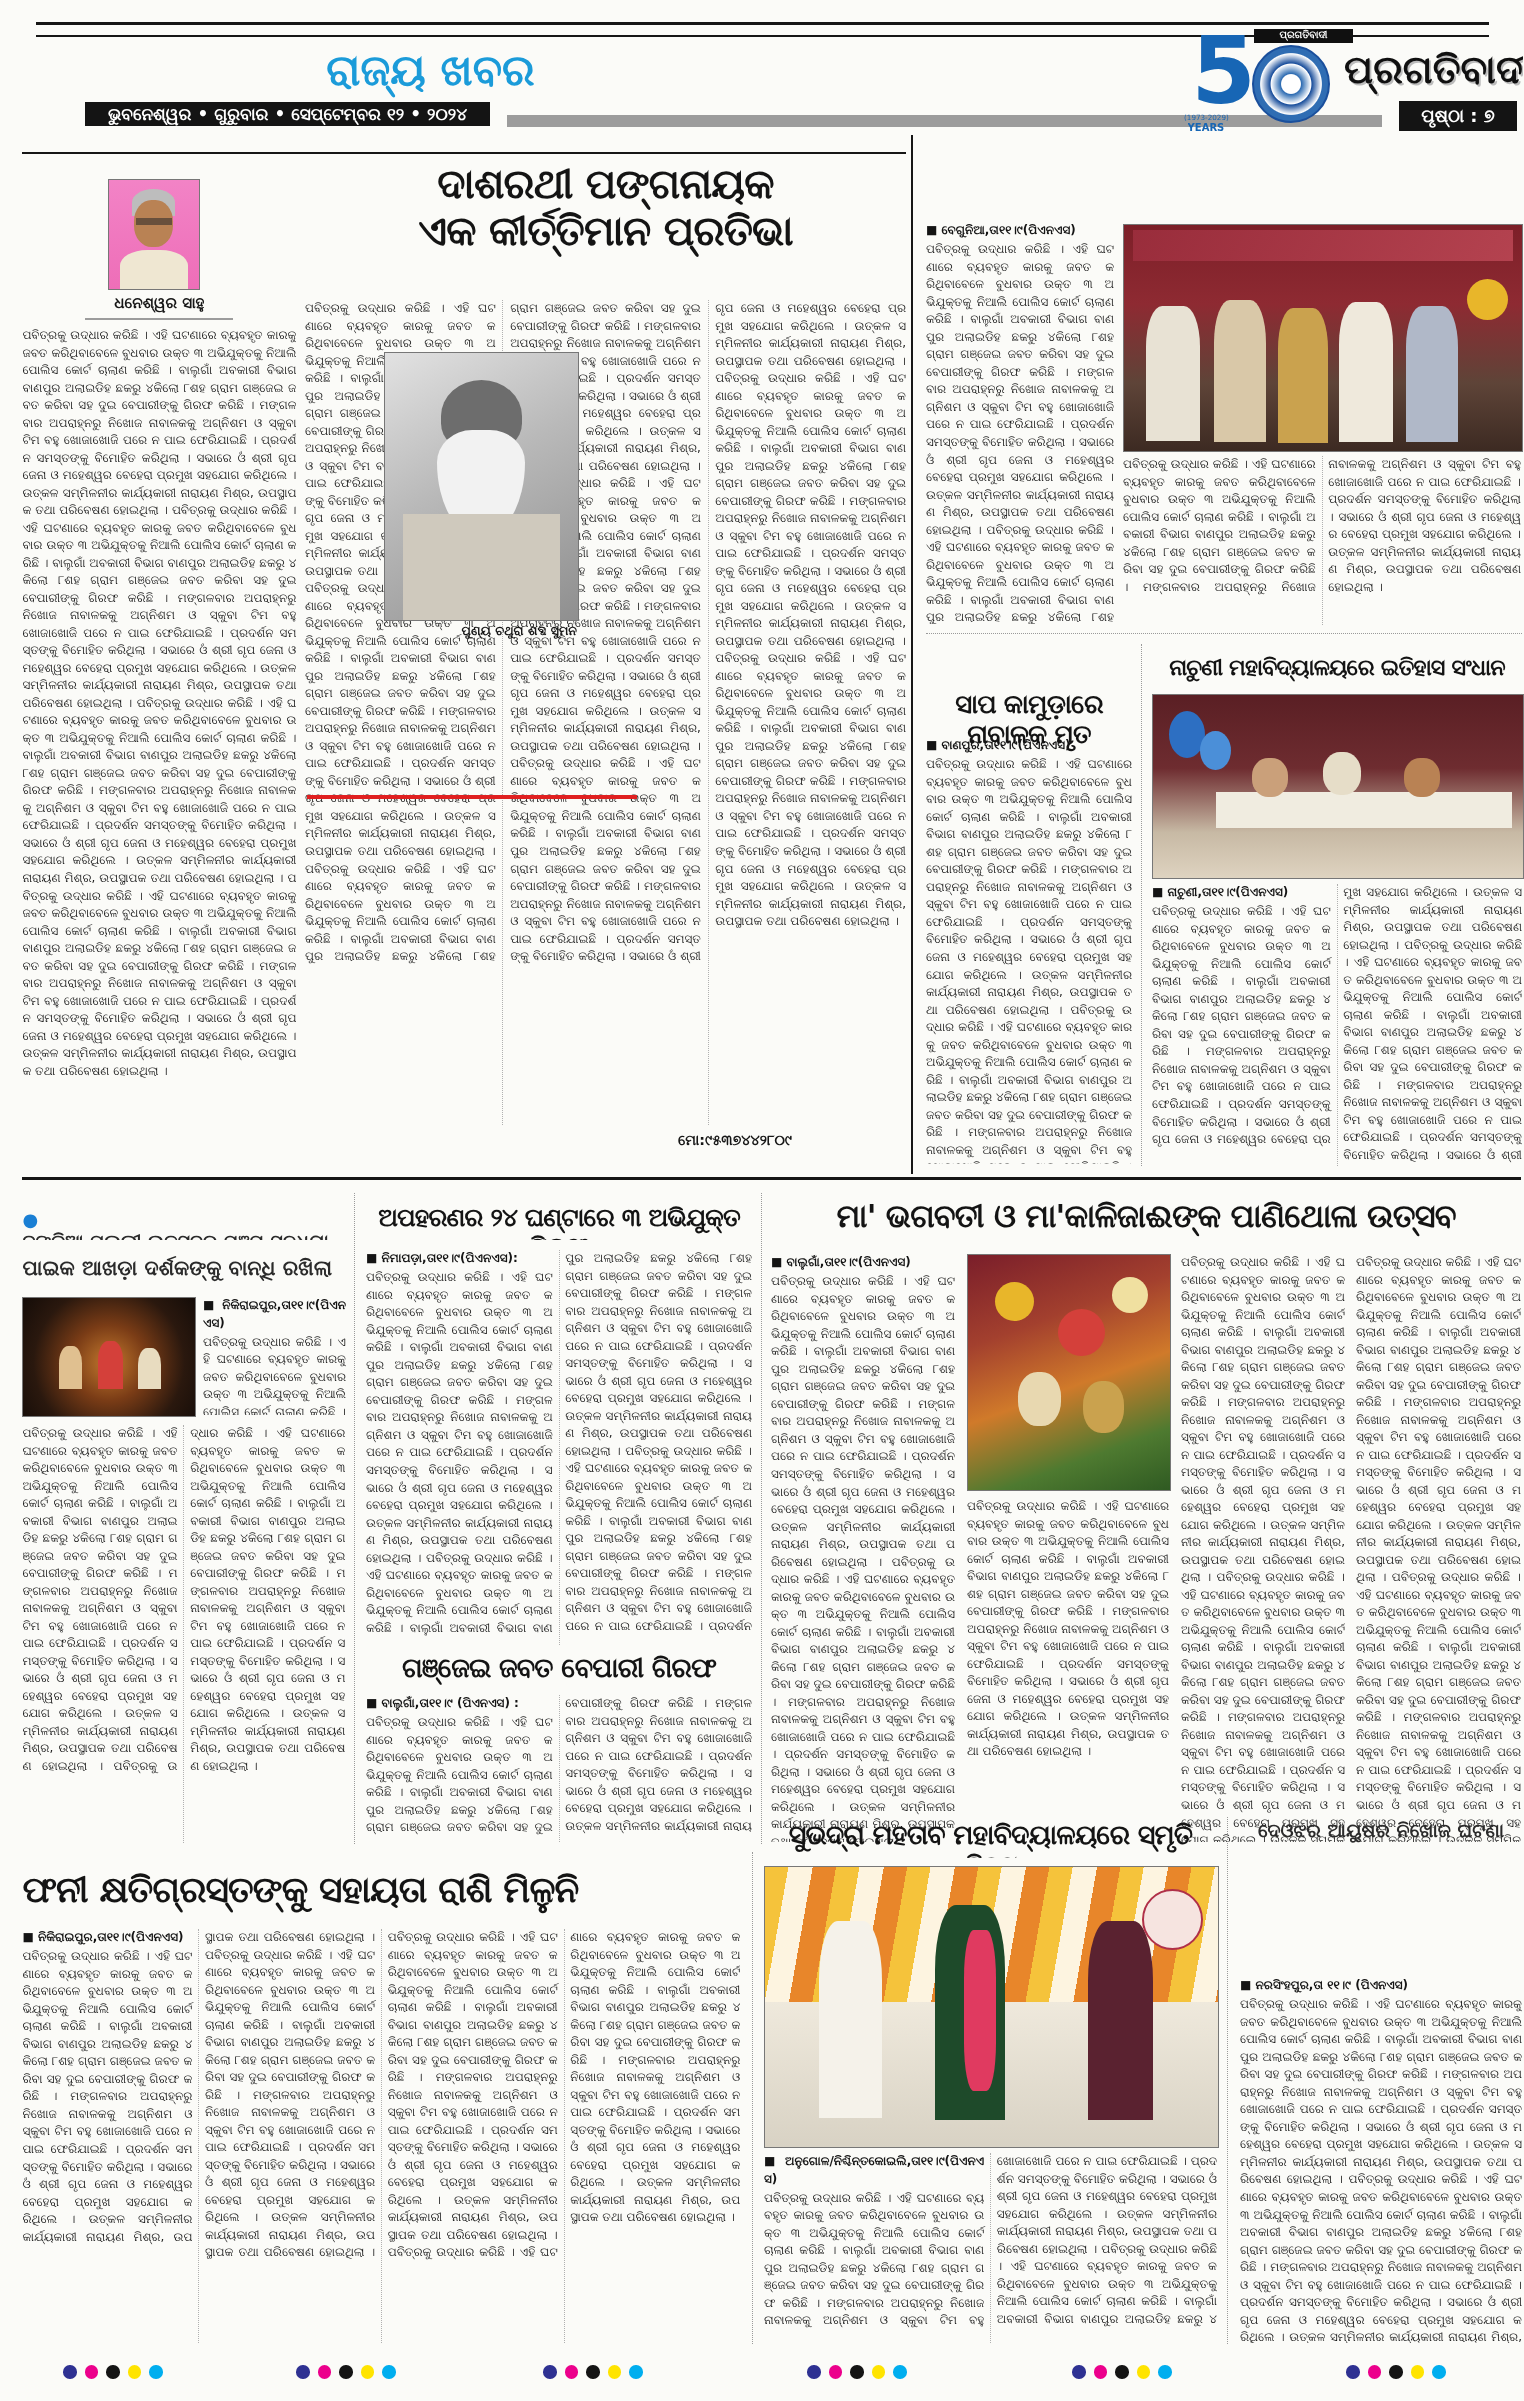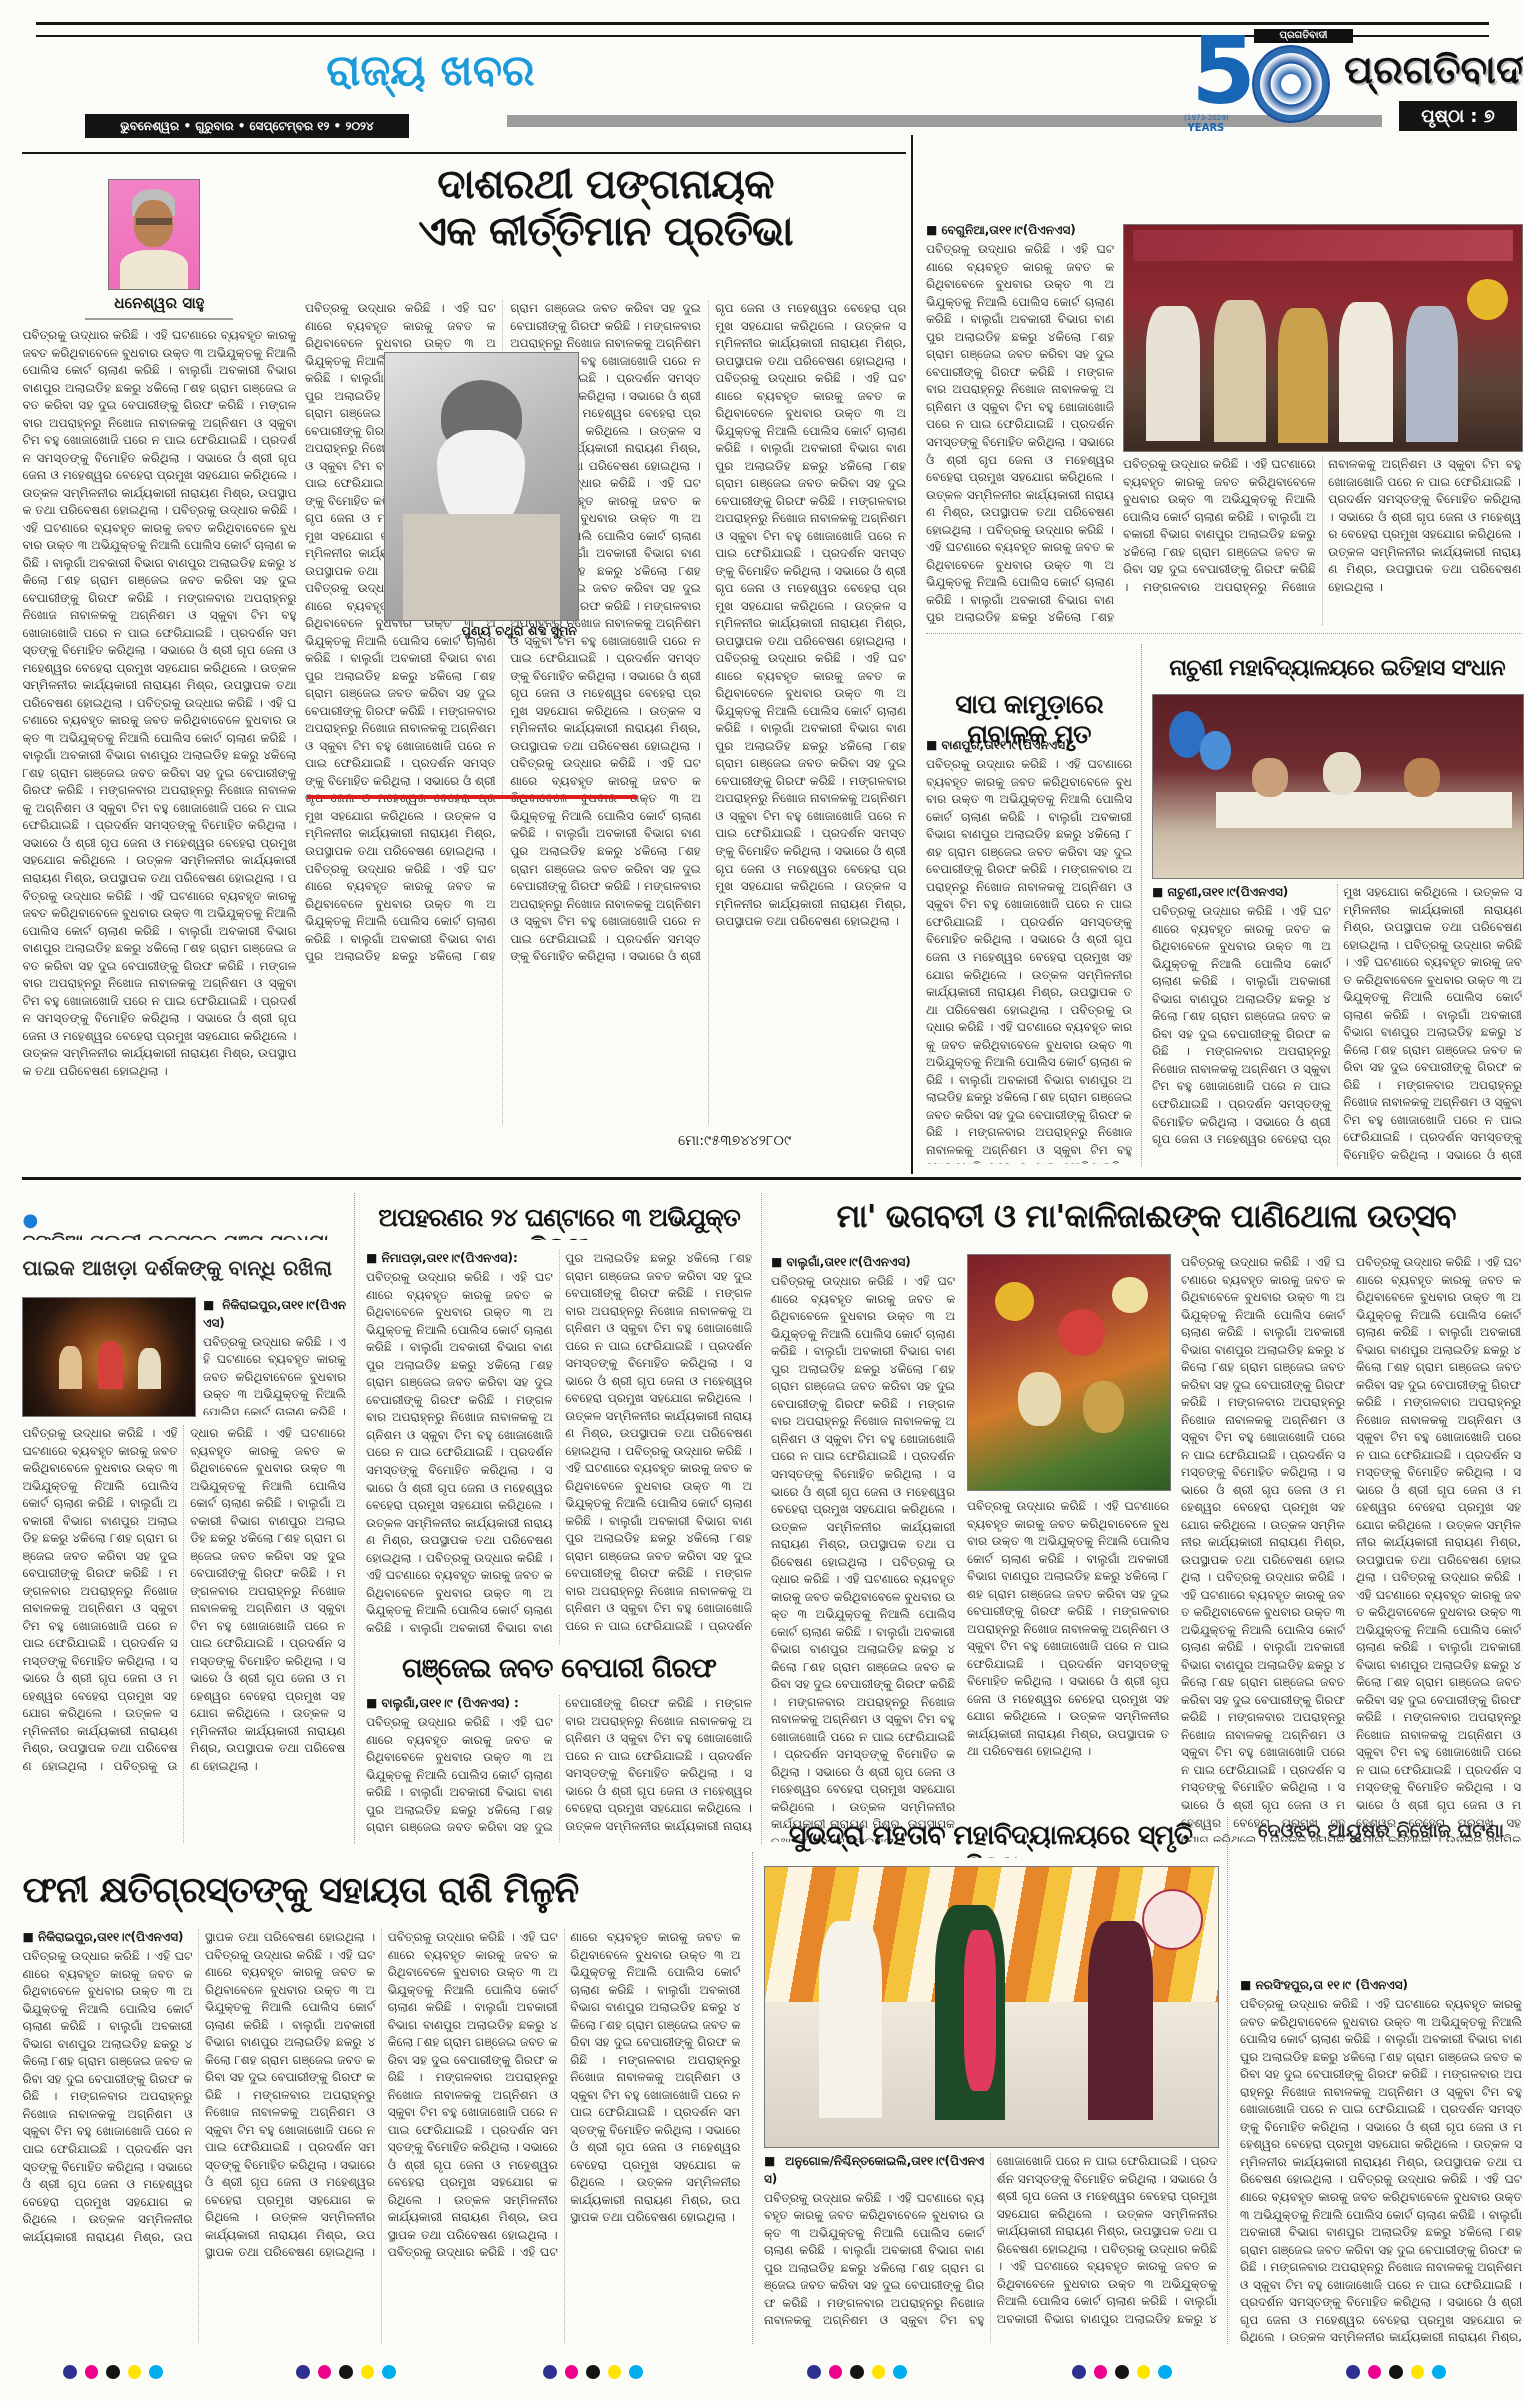--- a/index.html
+++ b/index.html
@@ -25,21 +25,21 @@
 </style>
 </head>
 <body>
 
 <div id="page">
 
   <div class="abs" style="left:36px;top:21.5px;width:1453px;height:10.8px;border-top:3.6px solid #161616;border-bottom:2.7px solid #161616;"></div>
 
   <div class="abs" style="left:251px;top:45px;width:359px;height:57px;font-size:43px;font-weight:900;color:#1b9bd9;text-align:center;overflow:hidden;white-space:nowrap;">ରାଜ୍ୟ ଖବର</div>
 
-  <div class="abs blackbox" style="left:85px;top:102px;width:324px;height:24px;font-size:12px;font-weight:700;margin-top:12px;">ଭୁବନେଶ୍ୱର • ଗୁରୁବାର • ସେପ୍ଟେମ୍ବର ୧୨ • ୨୦୨୪</div>
+  <div class="abs blackbox" style="left:85px;top:102px;width:405px;height:24px;font-size:17px;font-weight:700;">ଭୁବନେଶ୍ୱର • ଗୁରୁବାର • ସେପ୍ଟେମ୍ବର ୧୨ • ୨୦୨୪</div>
 
   <div class="abs grayrule" style="left:507px;top:115px;width:875px;height:11.7px;"></div>
 
   <div class="abs" style="left:1184px;top:27px;width:170px;height:103px;">
     <div class="abs" style="left:7.2px;top:-1.8px;width:72px;height:106px;font-size:93px;font-weight:900;color:#1766b5;line-height:1;overflow:hidden;">5</div>
     <div class="abs" style="left:70px;top:1.8px;width:99px;height:14.4px;font-size:10px;font-weight:800;color:#101010;background:#101010;color:#fff;text-align:center;overflow:hidden;white-space:nowrap;">ପ୍ରଗତିବାଦୀ</div>
     <div class="abs" style="left:68px;top:18px;width:74px;height:74px;border-radius:50%;border:2.7px solid #1a4f9c;background:radial-gradient(circle at 50% 50%, #ffffff 18%, #2f6db3 20%, #ffffff 38%, #1a4f9c 40%, #ffffff 58%, #2f6db3 60%);"></div>
     <div class="abs" style="left:0px;top:86px;width:63px;height:9px;font-size:7.2px;color:#1766b5;overflow:hidden;white-space:nowrap;">(1973-2029)</div>
     <div class="abs" style="left:3.6px;top:95px;width:63px;height:10.8px;font-size:10px;font-weight:800;color:#1766b5;overflow:hidden;">YEARS</div>
   </div>
@@ -64,21 +64,21 @@
   <div class="abs headline" style="left:305px;top:161px;width:601px;height:126px;font-size:41px;">ଦାଶରଥୀ ପଙ୍ଗନାୟକ
 ଏକ କୀର୍ତ୍ତିମାନ ପ୍ରତିଭା</div>
   <div class="abs body-text cols3" style="left:305px;top:300px;width:601px;height:825px;">ପବିତ୍ରକୁ ଉଦ୍ଧାର କରିଛି । ଏହି ଘଟଣାରେ ବ୍ୟବହୃତ କାରକୁ ଜବତ କରିଥିବାବେଳେ ବୁଧବାର ଉକ୍ତ ୩ ଅଭିଯୁକ୍ତକୁ ନିଆଲି ପୋଲିସ କୋର୍ଟ ଚାଲାଣ କରିଛି । ବାଲୁଗାଁ ଅବକାରୀ ବିଭାଗ ବାଣପୁର ଅଲାଇଡିହ ଛକରୁ ୪କିଲୋ ୮ଶହ ଗ୍ରାମ ଗଞ୍ଜେଇ ଜବତ କରିବା ସହ ଦୁଇ ବେପାରୀଙ୍କୁ ଗିରଫ କରିଛି । ମଙ୍ଗଳବାର ଅପରାହ୍ନରୁ ନିଖୋଜ ନାବାଳକକୁ ଅଗ୍ନିଶମ ଓ ସ୍କୁବା ଟିମ ବହୁ ଖୋଜାଖୋଜି ପରେ ନ ପାଇ ଫେରିଯାଇଛି । ପ୍ରଦର୍ଶନ ସମସ୍ତଙ୍କୁ ବିମୋହିତ କରିଥିଲା । ସଭାରେ ଓଁ ଶ୍ରୀ ଗୃପ ଜେନା ଓ ମହେଶ୍ୱର ବେହେରା ପ୍ରମୁଖ ସହଯୋଗ କରିଥିଲେ । ଉତ୍କଳ ସମ୍ମିଳନୀର କାର୍ଯ୍ୟକାରୀ ନାରାୟଣ ମିଶ୍ର, ଉପସ୍ଥାପକ ତଥା ପରିବେଷଣ ହୋଇଥିଲା । ପବିତ୍ରକୁ ଉଦ୍ଧାର କରିଛି । ଏହି ଘଟଣାରେ ବ୍ୟବହୃତ କାରକୁ ଜବତ କରିଥିବାବେଳେ ବୁଧବାର ଉକ୍ତ ୩ ଅଭିଯୁକ୍ତକୁ ନିଆଲି ପୋଲିସ କୋର୍ଟ ଚାଲାଣ କରିଛି । ବାଲୁଗାଁ ଅବକାରୀ ବିଭାଗ ବାଣପୁର ଅଲାଇଡିହ ଛକରୁ ୪କିଲୋ ୮ଶହ ଗ୍ରାମ ଗଞ୍ଜେଇ ଜବତ କରିବା ସହ ଦୁଇ ବେପାରୀଙ୍କୁ ଗିରଫ କରିଛି । ମଙ୍ଗଳବାର ଅପରାହ୍ନରୁ ନିଖୋଜ ନାବାଳକକୁ ଅଗ୍ନିଶମ ଓ ସ୍କୁବା ଟିମ ବହୁ ଖୋଜାଖୋଜି ପରେ ନ ପାଇ ଫେରିଯାଇଛି । ପ୍ରଦର୍ଶନ ସମସ୍ତଙ୍କୁ ବିମୋହିତ କରିଥିଲା । ସଭାରେ ଓଁ ଶ୍ରୀ ଗୃପ ଜେନା ଓ ମହେଶ୍ୱର ବେହେରା ପ୍ରମୁଖ ସହଯୋଗ କରିଥିଲେ । ଉତ୍କଳ ସମ୍ମିଳନୀର କାର୍ଯ୍ୟକାରୀ ନାରାୟଣ ମିଶ୍ର, ଉପସ୍ଥାପକ ତଥା ପରିବେଷଣ ହୋଇଥିଲା । ପବିତ୍ରକୁ ଉଦ୍ଧାର କରିଛି । ଏହି ଘଟଣାରେ ବ୍ୟବହୃତ କାରକୁ ଜବତ କରିଥିବାବେଳେ ବୁଧବାର ଉକ୍ତ ୩ ଅଭିଯୁକ୍ତକୁ ନିଆଲି ପୋଲିସ କୋର୍ଟ ଚାଲାଣ କରିଛି । ବାଲୁଗାଁ ଅବକାରୀ ବିଭାଗ ବାଣପୁର ଅଲାଇଡିହ ଛକରୁ ୪କିଲୋ ୮ଶହ ଗ୍ରାମ ଗଞ୍ଜେଇ ଜବତ କରିବା ସହ ଦୁଇ ବେପାରୀଙ୍କୁ ଗିରଫ କରିଛି । ମଙ୍ଗଳବାର ଅପରାହ୍ନରୁ ନିଖୋଜ ନାବାଳକକୁ ଅଗ୍ନିଶମ ଓ ସ୍କୁବା ଟିମ ବହୁ ଖୋଜାଖୋଜି ପରେ ନ ପାଇ ଫେରିଯାଇଛି । ପ୍ରଦର୍ଶନ ସମସ୍ତଙ୍କୁ ବିମୋହିତ କରିଥିଲା । ସଭାରେ ଓଁ ଶ୍ରୀ ଗୃପ ଜେନା ଓ ମହେଶ୍ୱର ବେହେରା ପ୍ରମୁଖ ସହଯୋଗ କରିଥିଲେ । ଉତ୍କଳ ସମ୍ମିଳନୀର କାର୍ଯ୍ୟକାରୀ ନାରାୟଣ ମିଶ୍ର, ଉପସ୍ଥାପକ ତଥା ପରିବେଷଣ ହୋଇଥିଲା । ପବିତ୍ରକୁ ଉଦ୍ଧାର କରିଛି । ଏହି ଘଟଣାରେ ବ୍ୟବହୃତ କାରକୁ ଜବତ କରିଥିବାବେଳେ ବୁଧବାର ଉକ୍ତ ୩ ଅଭିଯୁକ୍ତକୁ ନିଆଲି ପୋଲିସ କୋର୍ଟ ଚାଲାଣ କରିଛି । ବାଲୁଗାଁ ଅବକାରୀ ବିଭାଗ ବାଣପୁର ଅଲାଇଡିହ ଛକରୁ ୪କିଲୋ ୮ଶହ ଗ୍ରାମ ଗଞ୍ଜେଇ ଜବତ କରିବା ସହ ଦୁଇ ବେପାରୀଙ୍କୁ ଗିରଫ କରିଛି । ମଙ୍ଗଳବାର ଅପରାହ୍ନରୁ ନିଖୋଜ ନାବାଳକକୁ ଅଗ୍ନିଶମ ଓ ସ୍କୁବା ଟିମ ବହୁ ଖୋଜାଖୋଜି ପରେ ନ ପାଇ ଫେରିଯାଇଛି । ପ୍ରଦର୍ଶନ ସମସ୍ତଙ୍କୁ ବିମୋହିତ କରିଥିଲା । ସଭାରେ ଓଁ ଶ୍ରୀ ଗୃପ ଜେନା ଓ ମହେଶ୍ୱର ବେହେରା ପ୍ରମୁଖ ସହଯୋଗ କରିଥିଲେ । ଉତ୍କଳ ସମ୍ମିଳନୀର କାର୍ଯ୍ୟକାରୀ ନାରାୟଣ ମିଶ୍ର, ଉପସ୍ଥାପକ ତଥା ପରିବେଷଣ ହୋଇଥିଲା । ପବିତ୍ରକୁ ଉଦ୍ଧାର କରିଛି । ଏହି ଘଟଣାରେ ବ୍ୟବହୃତ କାରକୁ ଜବତ କରିଥିବାବେଳେ ବୁଧବାର ଉକ୍ତ ୩ ଅଭିଯୁକ୍ତକୁ ନିଆଲି ପୋଲିସ କୋର୍ଟ ଚାଲାଣ କରିଛି । ବାଲୁଗାଁ ଅବକାରୀ ବିଭାଗ ବାଣପୁର ଅଲାଇଡିହ ଛକରୁ ୪କିଲୋ ୮ଶହ ଗ୍ରାମ ଗଞ୍ଜେଇ ଜବତ କରିବା ସହ ଦୁଇ ବେପାରୀଙ୍କୁ ଗିରଫ କରିଛି । ମଙ୍ଗଳବାର ଅପରାହ୍ନରୁ ନିଖୋଜ ନାବାଳକକୁ ଅଗ୍ନିଶମ ଓ ସ୍କୁବା ଟିମ ବହୁ ଖୋଜାଖୋଜି ପରେ ନ ପାଇ ଫେରିଯାଇଛି । ପ୍ରଦର୍ଶନ ସମସ୍ତଙ୍କୁ ବିମୋହିତ କରିଥିଲା । ସଭାରେ ଓଁ ଶ୍ରୀ ଗୃପ ଜେନା ଓ ମହେଶ୍ୱର ବେହେରା ପ୍ରମୁଖ ସହଯୋଗ କରିଥିଲେ । ଉତ୍କଳ ସମ୍ମିଳନୀର କାର୍ଯ୍ୟକାରୀ ନାରାୟଣ ମିଶ୍ର, ଉପସ୍ଥାପକ ତଥା ପରିବେଷଣ ହୋଇଥିଲା । ପବିତ୍ରକୁ ଉଦ୍ଧାର କରିଛି । ଏହି ଘଟଣାରେ ବ୍ୟବହୃତ କାରକୁ ଜବତ କରିଥିବାବେଳେ ବୁଧବାର ଉକ୍ତ ୩ ଅଭିଯୁକ୍ତକୁ ନିଆଲି ପୋଲିସ କୋର୍ଟ ଚାଲାଣ କରିଛି । ବାଲୁଗାଁ ଅବକାରୀ ବିଭାଗ ବାଣପୁର ଅଲାଇଡିହ ଛକରୁ ୪କିଲୋ ୮ଶହ ଗ୍ରାମ ଗଞ୍ଜେଇ ଜବତ କରିବା ସହ ଦୁଇ ବେପାରୀଙ୍କୁ ଗିରଫ କରିଛି । ମଙ୍ଗଳବାର ଅପରାହ୍ନରୁ ନିଖୋଜ ନାବାଳକକୁ ଅଗ୍ନିଶମ ଓ ସ୍କୁବା ଟିମ ବହୁ ଖୋଜାଖୋଜି ପରେ ନ ପାଇ ଫେରିଯାଇଛି । ପ୍ରଦର୍ଶନ ସମସ୍ତଙ୍କୁ ବିମୋହିତ କରିଥିଲା । ସଭାରେ ଓଁ ଶ୍ରୀ ଗୃପ ଜେନା ଓ ମହେଶ୍ୱର ବେହେରା ପ୍ରମୁଖ ସହଯୋଗ କରିଥିଲେ । ଉତ୍କଳ ସମ୍ମିଳନୀର କାର୍ଯ୍ୟକାରୀ ନାରାୟଣ ମିଶ୍ର, ଉପସ୍ଥାପକ ତଥା ପରିବେଷଣ ହୋଇଥିଲା । ପବିତ୍ରକୁ ଉଦ୍ଧାର କରିଛି । ଏହି ଘଟଣାରେ ବ୍ୟବହୃତ କାରକୁ ଜବତ କରିଥିବାବେଳେ ବୁଧବାର ଉକ୍ତ ୩ ଅଭିଯୁକ୍ତକୁ ନିଆଲି ପୋଲିସ କୋର୍ଟ ଚାଲାଣ କରିଛି । ବାଲୁଗାଁ ଅବକାରୀ ବିଭାଗ ବାଣପୁର ଅଲାଇଡିହ ଛକରୁ ୪କିଲୋ ୮ଶହ ଗ୍ରାମ ଗଞ୍ଜେଇ ଜବତ କରିବା ସହ ଦୁଇ ବେପାରୀଙ୍କୁ ଗିରଫ କରିଛି । ମଙ୍ଗଳବାର ଅପରାହ୍ନରୁ ନିଖୋଜ ନାବାଳକକୁ ଅଗ୍ନିଶମ ଓ ସ୍କୁବା ଟିମ ବହୁ ଖୋଜାଖୋଜି ପରେ ନ ପାଇ ଫେରିଯାଇଛି । ପ୍ରଦର୍ଶନ ସମସ୍ତଙ୍କୁ ବିମୋହିତ କରିଥିଲା । ସଭାରେ ଓଁ ଶ୍ରୀ ଗୃପ ଜେନା ଓ ମହେଶ୍ୱର ବେହେରା ପ୍ରମୁଖ ସହଯୋଗ କରିଥିଲେ । ଉତ୍କଳ ସମ୍ମିଳନୀର କାର୍ଯ୍ୟକାରୀ ନାରାୟଣ ମିଶ୍ର, ଉପସ୍ଥାପକ ତଥା ପରିବେଷଣ ହୋଇଥିଲା ।</div>
   <div class="abs photo" style="left:384px;top:352px;width:193px;height:267px;background:linear-gradient(150deg,#e2e2e2 0%,#b9b9b9 45%,#8f8f8f 100%);">
     <div class="abs" style="left:56px;top:27px;width:81px;height:72px;background:#6d6d6d;border-radius:50% 50% 40% 40%;"></div>
     <div class="abs" style="left:52px;top:77px;width:88px;height:108px;background:#f2f2f2;border-radius:40% 40% 50% 50%/30% 30% 70% 70%;"></div>
     <div class="abs" style="left:18px;top:161px;width:157px;height:106px;background:#cfc9bd;"></div>
   </div>
   <div class="abs caption" style="left:384px;top:623px;width:193px;height:18px;text-align:right;">ପୁଣ୍ୟ ଚଥୁରା ଶବ୍ଦ ସୁମନ</div>
   <div class="abs" style="left:307px;top:795px;width:330px;height:3.6px;background:#e02020;"></div>
-  <div class="abs" style="left:678px;top:1132px;width:226px;height:20px;font-weight:400;font-size:14.4px;overflow:hidden;">ମୋ:୯୫୩୭୪୪୨୮୦୯</div>
+  <div class="abs" style="left:678px;top:1132px;width:226px;height:20px;font-weight:700;font-size:14.4px;overflow:hidden;">ମୋ:୯୫୩୭୪୪୨୮୦୯</div>
 
   <div class="abs body-text" style="left:926px;top:222px;width:188px;height:402px;">
     <b class="dateline">■ ବେଗୁନିଆ,ତା୧୧।୯(ପିଏନଏସ)</b><span>ପବିତ୍ରକୁ ଉଦ୍ଧାର କରିଛି । ଏହି ଘଟଣାରେ ବ୍ୟବହୃତ କାରକୁ ଜବତ କରିଥିବାବେଳେ ବୁଧବାର ଉକ୍ତ ୩ ଅଭିଯୁକ୍ତକୁ ନିଆଲି ପୋଲିସ କୋର୍ଟ ଚାଲାଣ କରିଛି । ବାଲୁଗାଁ ଅବକାରୀ ବିଭାଗ ବାଣପୁର ଅଲାଇଡିହ ଛକରୁ ୪କିଲୋ ୮ଶହ ଗ୍ରାମ ଗଞ୍ଜେଇ ଜବତ କରିବା ସହ ଦୁଇ ବେପାରୀଙ୍କୁ ଗିରଫ କରିଛି । ମଙ୍ଗଳବାର ଅପରାହ୍ନରୁ ନିଖୋଜ ନାବାଳକକୁ ଅଗ୍ନିଶମ ଓ ସ୍କୁବା ଟିମ ବହୁ ଖୋଜାଖୋଜି ପରେ ନ ପାଇ ଫେରିଯାଇଛି । ପ୍ରଦର୍ଶନ ସମସ୍ତଙ୍କୁ ବିମୋହିତ କରିଥିଲା । ସଭାରେ ଓଁ ଶ୍ରୀ ଗୃପ ଜେନା ଓ ମହେଶ୍ୱର ବେହେରା ପ୍ରମୁଖ ସହଯୋଗ କରିଥିଲେ । ଉତ୍କଳ ସମ୍ମିଳନୀର କାର୍ଯ୍ୟକାରୀ ନାରାୟଣ ମିଶ୍ର, ଉପସ୍ଥାପକ ତଥା ପରିବେଷଣ ହୋଇଥିଲା । ପବିତ୍ରକୁ ଉଦ୍ଧାର କରିଛି । ଏହି ଘଟଣାରେ ବ୍ୟବହୃତ କାରକୁ ଜବତ କରିଥିବାବେଳେ ବୁଧବାର ଉକ୍ତ ୩ ଅଭିଯୁକ୍ତକୁ ନିଆଲି ପୋଲିସ କୋର୍ଟ ଚାଲାଣ କରିଛି । ବାଲୁଗାଁ ଅବକାରୀ ବିଭାଗ ବାଣପୁର ଅଲାଇଡିହ ଛକରୁ ୪କିଲୋ ୮ଶହ ଗ୍ରାମ ଗଞ୍ଜେଇ ଜବତ କରିବା ସହ ଦୁଇ ବେପାରୀଙ୍କୁ ଗିରଫ କରିଛି । ମଙ୍ଗଳବାର ଅପରାହ୍ନରୁ ନିଖୋଜ ନାବାଳକକୁ ଅଗ୍ନିଶମ ଓ ସ୍କୁବା ଟିମ ବହୁ ଖୋଜାଖୋଜି ପରେ ନ ପାଇ ଫେରିଯାଇଛି । ପ୍ରଦର୍ଶନ ସମସ୍ତଙ୍କୁ ବିମୋହିତ କରିଥିଲା । ସଭାରେ ଓଁ ଶ୍ରୀ ଗୃପ ଜେନା ଓ ମହେଶ୍ୱର ବେହେରା ପ୍ରମୁଖ ସହଯୋଗ କରିଥିଲେ । ଉତ୍କଳ ସମ୍ମିଳନୀର କାର୍ଯ୍ୟକାରୀ ନାରାୟଣ ମିଶ୍ର, ଉପସ୍ଥାପକ ତଥା ପରିବେଷଣ ହୋଇଥିଲା ।</span>
   </div>
   <div class="abs photo" style="left:1123px;top:224px;width:398px;height:226px;background:linear-gradient(180deg,#7c1f28 0%,#8e2a32 35%,#5e4438 70%,#3c2a22 100%);">
     <div class="abs" style="left:9px;top:5.4px;width:380px;height:30.5px;background:linear-gradient(90deg,#a03040,#c04a58);opacity:.8;"></div>
     <div class="abs" style="left:21.5px;top:81px;width:54px;height:135px;background:#e8e2d4;border-radius:30% 30% 0 0;"></div>
     <div class="abs" style="left:90px;top:75px;width:52px;height:142px;background:#d9c8a8;border-radius:30% 30% 0 0;"></div>
     <div class="abs" style="left:154px;top:83px;width:50px;height:135px;background:#caa24e;border-radius:30% 30% 0 0;"></div>
     <div class="abs" style="left:215px;top:77px;width:54px;height:140px;background:#efe9dc;border-radius:30% 30% 0 0;"></div>

